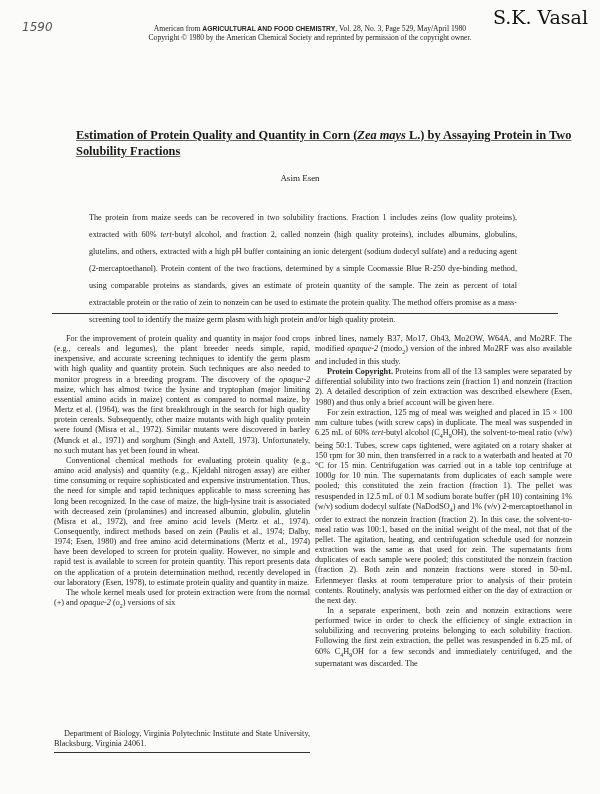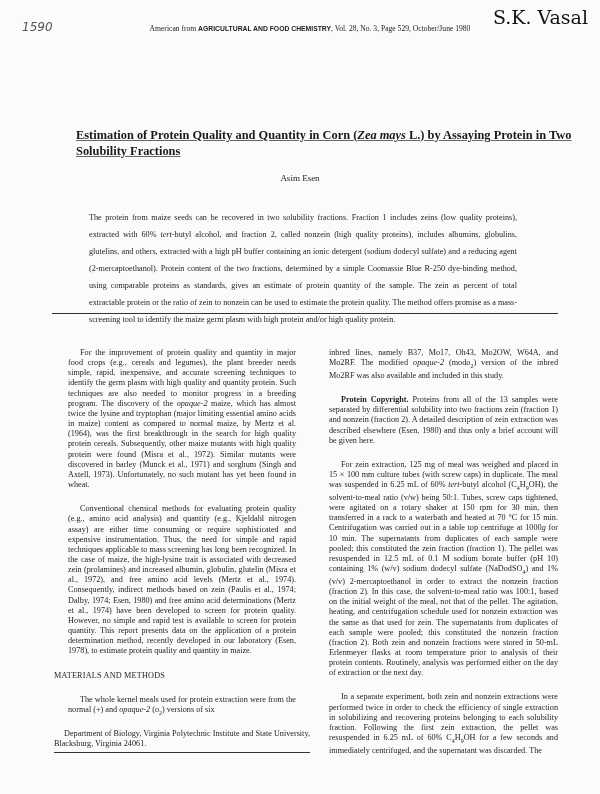--- a/index.html
+++ b/index.html
@@ -44,21 +44,21 @@
     position: absolute; left: 52px; width: 506px; top: 313px; height: 0;
     border-top: 1.2px solid #333;
   }
   .col {
     position: absolute; top: 334px; width: 256px;
     font-family: "Liberation Serif", serif; font-size: 8.2px; line-height: 10.15px;
     text-align: justify; color: #1e1e1e;
   }
   .col.left { left: 54px; }
   .col.right { left: 315px; width: 257px; }
-  .col p { margin: 14px; text-indent: 12px; }
+  .col p { margin: 0; text-indent: 12px; }
   .col p.noind { text-indent: 0; }
   .col .heading { text-indent: 0; margin: 3px 0 2px 0; letter-spacing: 0.2px; }
   .runin { font-weight: bold; }
   .footnote-rule {
     position: absolute; left: 54px; top: 752px; width: 256px; border-top: 1px solid #333;
   }
   .footnote {
     position: absolute; left: 54px; top: 729px; width: 256px;
     font-family: "Liberation Serif", serif; font-size: 8.2px; line-height: 10.2px;
     text-align: justify; color: #1e1e1e; text-indent: 10px;
@@ -66,35 +66,35 @@
   i { font-style: italic; }
   sub { font-size: 6px; }
 </style>
 </head>
 <body>
 
 <div class="page-num">1590</div>
 <div class="signature">S.K. Vasal</div>
 
 <div class="reprint">
-  <div><span>American from </span><span class="jname">AGRICULTURAL AND FOOD CHEMISTRY</span><span>, Vol. 28, No. 3, Page 529, October/June 1980</span></div>
+  <div><span>American from </span><span class="jname">AGRICULTURAL AND FOOD CHEMISTRY</span><span>, Vol. 28, No. 3, Page 529, May/April 1980</span></div>
+  <div>Copyright © 1980 by the American Chemical Society and reprinted by permission of the copyright owner.</div>
 </div>
 
 <div class="title"><span class="u"><span>Estimation of Protein Quality and Quantity in Corn (</span><i>Zea mays</i><span> L.) by Assaying Protein in Two Solubility Fractions</span></span></div>
 
 <div class="author">Asim Esen</div>
 
 <div class="abstract"><span>The protein from maize seeds can be recovered in two solubility fractions. Fraction 1 includes zeins (low quality proteins), extracted with 60% </span><i>tert</i><span>-butyl alcohol, and fraction 2, called nonzein (high quality proteins), includes albumins, globulins, glutelins, and others, extracted with a high pH buffer containing an ionic detergent (sodium dodecyl sulfate) and a reducing agent (2-mercaptoethanol). Protein content of the two fractions, determined by a simple Coomassie Blue R-250 dye-binding method, using comparable proteins as standards, gives an estimate of protein quantity of the sample. The zein as percent of total extractable protein or the ratio of zein to nonzein can be used to estimate the protein quality. The method offers promise as a mass-screening tool to identify the maize germ plasm with high protein and/or high quality protein.</span></div>
 
 <div class="rule"></div>
 
 <div class="col left">
   <p><span>For the improvement of protein quality and quantity in major food crops (e.g., cereals and legumes), the plant breeder needs simple, rapid, inexpensive, and accurate screening techniques to identify the germ plasm with high quality and quantity protein. Such techniques are also needed to monitor progress in a breeding program. The discovery of the </span><i>opaque-2</i><span> maize, which has almost twice the lysine and tryptophan (major limiting essential amino acids in maize) content as compared to normal maize, by Mertz et al. (1964), was the first breakthrough in the search for high quality protein cereals. Subsequently, other maize mutants with high quality protein were found (Misra et al., 1972). Similar mutants were discovered in barley (Munck et al., 1971) and sorghum (Singh and Axtell, 1973). Unfortunately, no such mutant has yet been found in wheat.</span></p>
   <p>Conventional chemical methods for evaluating protein quality (e.g., amino acid analysis) and quantity (e.g., Kjeldahl nitrogen assay) are either time consuming or require sophisticated and expensive instrumentation. Thus, the need for simple and rapid techniques applicable to mass screening has long been recognized. In the case of maize, the high-lysine trait is associated with decreased zein (prolamines) and increased albumin, globulin, glutelin (Misra et al., 1972), and free amino acid levels (Mertz et al., 1974). Consequently, indirect methods based on zein (Paulis et al., 1974; Dalby, 1974; Esen, 1980) and free amino acid determinations (Mertz et al., 1974) have been developed to screen for protein quality. However, no simple and rapid test is available to screen for protein quantity. This report presents data on the application of a protein determination method, recently developed in our laboratory (Esen, 1978), to estimate protein quality and quantity in maize.</p>
-  <p class="heading">MATERIALS AND METHODS</p>
   <p><span>The whole kernel meals used for protein extraction were from the normal (+) and </span><i>opaque-2</i><span> (o</span><sub>2</sub><span>) versions of six</span></p>
 </div>
 
 <div class="footnote-rule"></div>
 <div class="footnote">Department of Biology, Virginia Polytechnic Institute and State University, Blacksburg, Virginia 24061.</div>
 
 <div class="col right">
   <p class="noind"><span>inbred lines, namely B37, Mo17, Oh43, Mo2OW, W64A, and Mo2RF. The modified </span><i>opaque-2</i><span> (modo</span><sub>2</sub><span>) version of the inbred Mo2RF was also available and included in this study.</span></p>
   <p><span class="runin">Protein Copyright.</span><span> Proteins from all of the 13 samples were separated by differential solubility into two fractions zein (fraction 1) and nonzein (fraction 2). A detailed description of zein extraction was described elsewhere (Esen, 1980) and thus only a brief account will be given here.</span></p>
   <p><span>For zein extraction, 125 mg of meal was weighed and placed in 15 × 100 mm culture tubes (with screw caps) in duplicate. The meal was suspended in 6.25 mL of 60% </span><i>tert</i><span>-butyl alcohol (C</span><sub>4</sub><span>H</span><sub>9</sub><span>OH), the solvent-to-meal ratio (v/w) being 50:1. Tubes, screw caps tightened, were agitated on a rotary shaker at 150 rpm for 30 min, then transferred in a rack to a waterbath and heated at 70 °C for 15 min. Centrifugation was carried out in a table top centrifuge at 1000</span><i>g</i><span> for 10 min. The supernatants from duplicates of each sample were pooled; this constituted the zein fraction (fraction 1). The pellet was resuspended in 12.5 mL of 0.1 M sodium borate buffer (pH 10) containing 1% (w/v) sodium dodecyl sulfate (NaDodSO</span><sub>4</sub><span>) and 1% (v/v) 2-mercaptoethanol in order to extract the nonzein fraction (fraction 2). In this case, the solvent-to-meal ratio was 100:1, based on the initial weight of the meal, not that of the pellet. The agitation, heating, and centrifugation schedule used for nonzein extraction was the same as that used for zein. The supernatants from duplicates of each sample were pooled; this constituted the nonzein fraction (fraction 2). Both zein and nonzein fractions were stored in 50-mL Erlenmeyer flasks at room temperature prior to analysis of their protein contents. Routinely, analysis was performed either on the day of extraction or the next day.</span></p>

